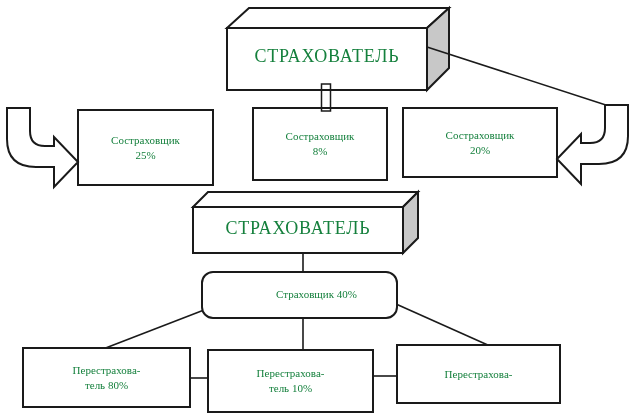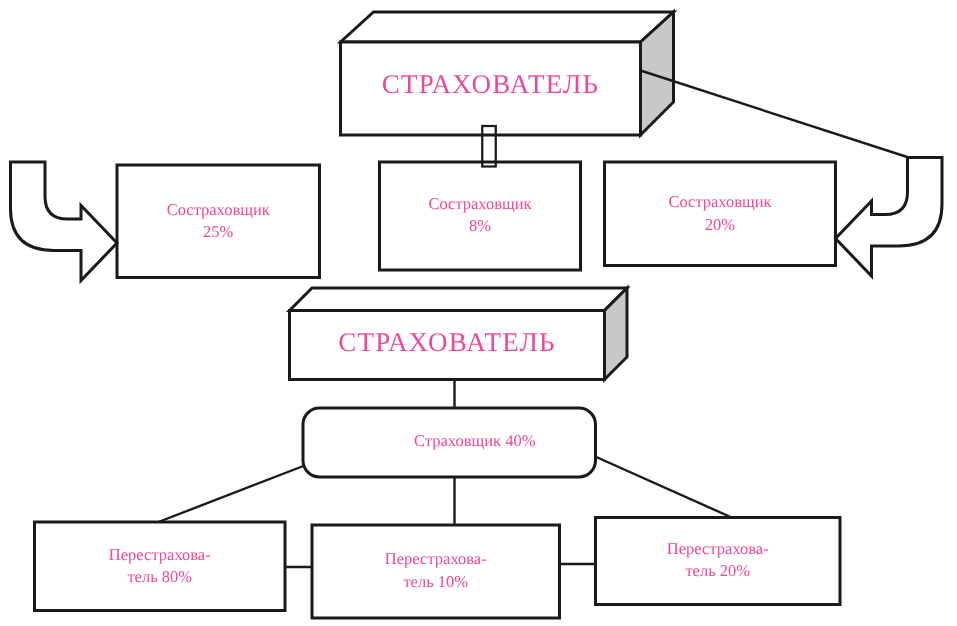--- a/index.html
+++ b/index.html
@@ -1,21 +1,21 @@
 <!DOCTYPE html>
 <html><head>
 <meta charset="utf-8">
 <style>
   html,body{margin:0;padding:0;background:#fff;}
   .canvas{
     position:relative;
     width:638px;height:417px;
     background:#fff;
     font-family:"Liberation Serif", serif;
-    color:#ec4899;
+    color:#15803d;
     overflow:hidden;
   }
   .canvas svg{position:absolute;left:0;top:0;width:638px;height:417px;}
   .lbl{
     position:absolute;
     display:flex;flex-direction:column;
     align-items:center;justify-content:center;
     text-align:center;
     font-size:11px;line-height:1.32;
     pointer-events:none;
@@ -111,16 +111,15 @@
     <span>тель 80%</span>
   </div>
 
   <div class="lbl t-re2">
     <span>Перестрахова-</span>
     <span>тель 10%</span>
   </div>
 
   <div class="lbl t-re3">
     <span>Перестрахова-</span>
-    <span>тель 20%</span>
   </div>
 
 </div>
 
 </body></html>

